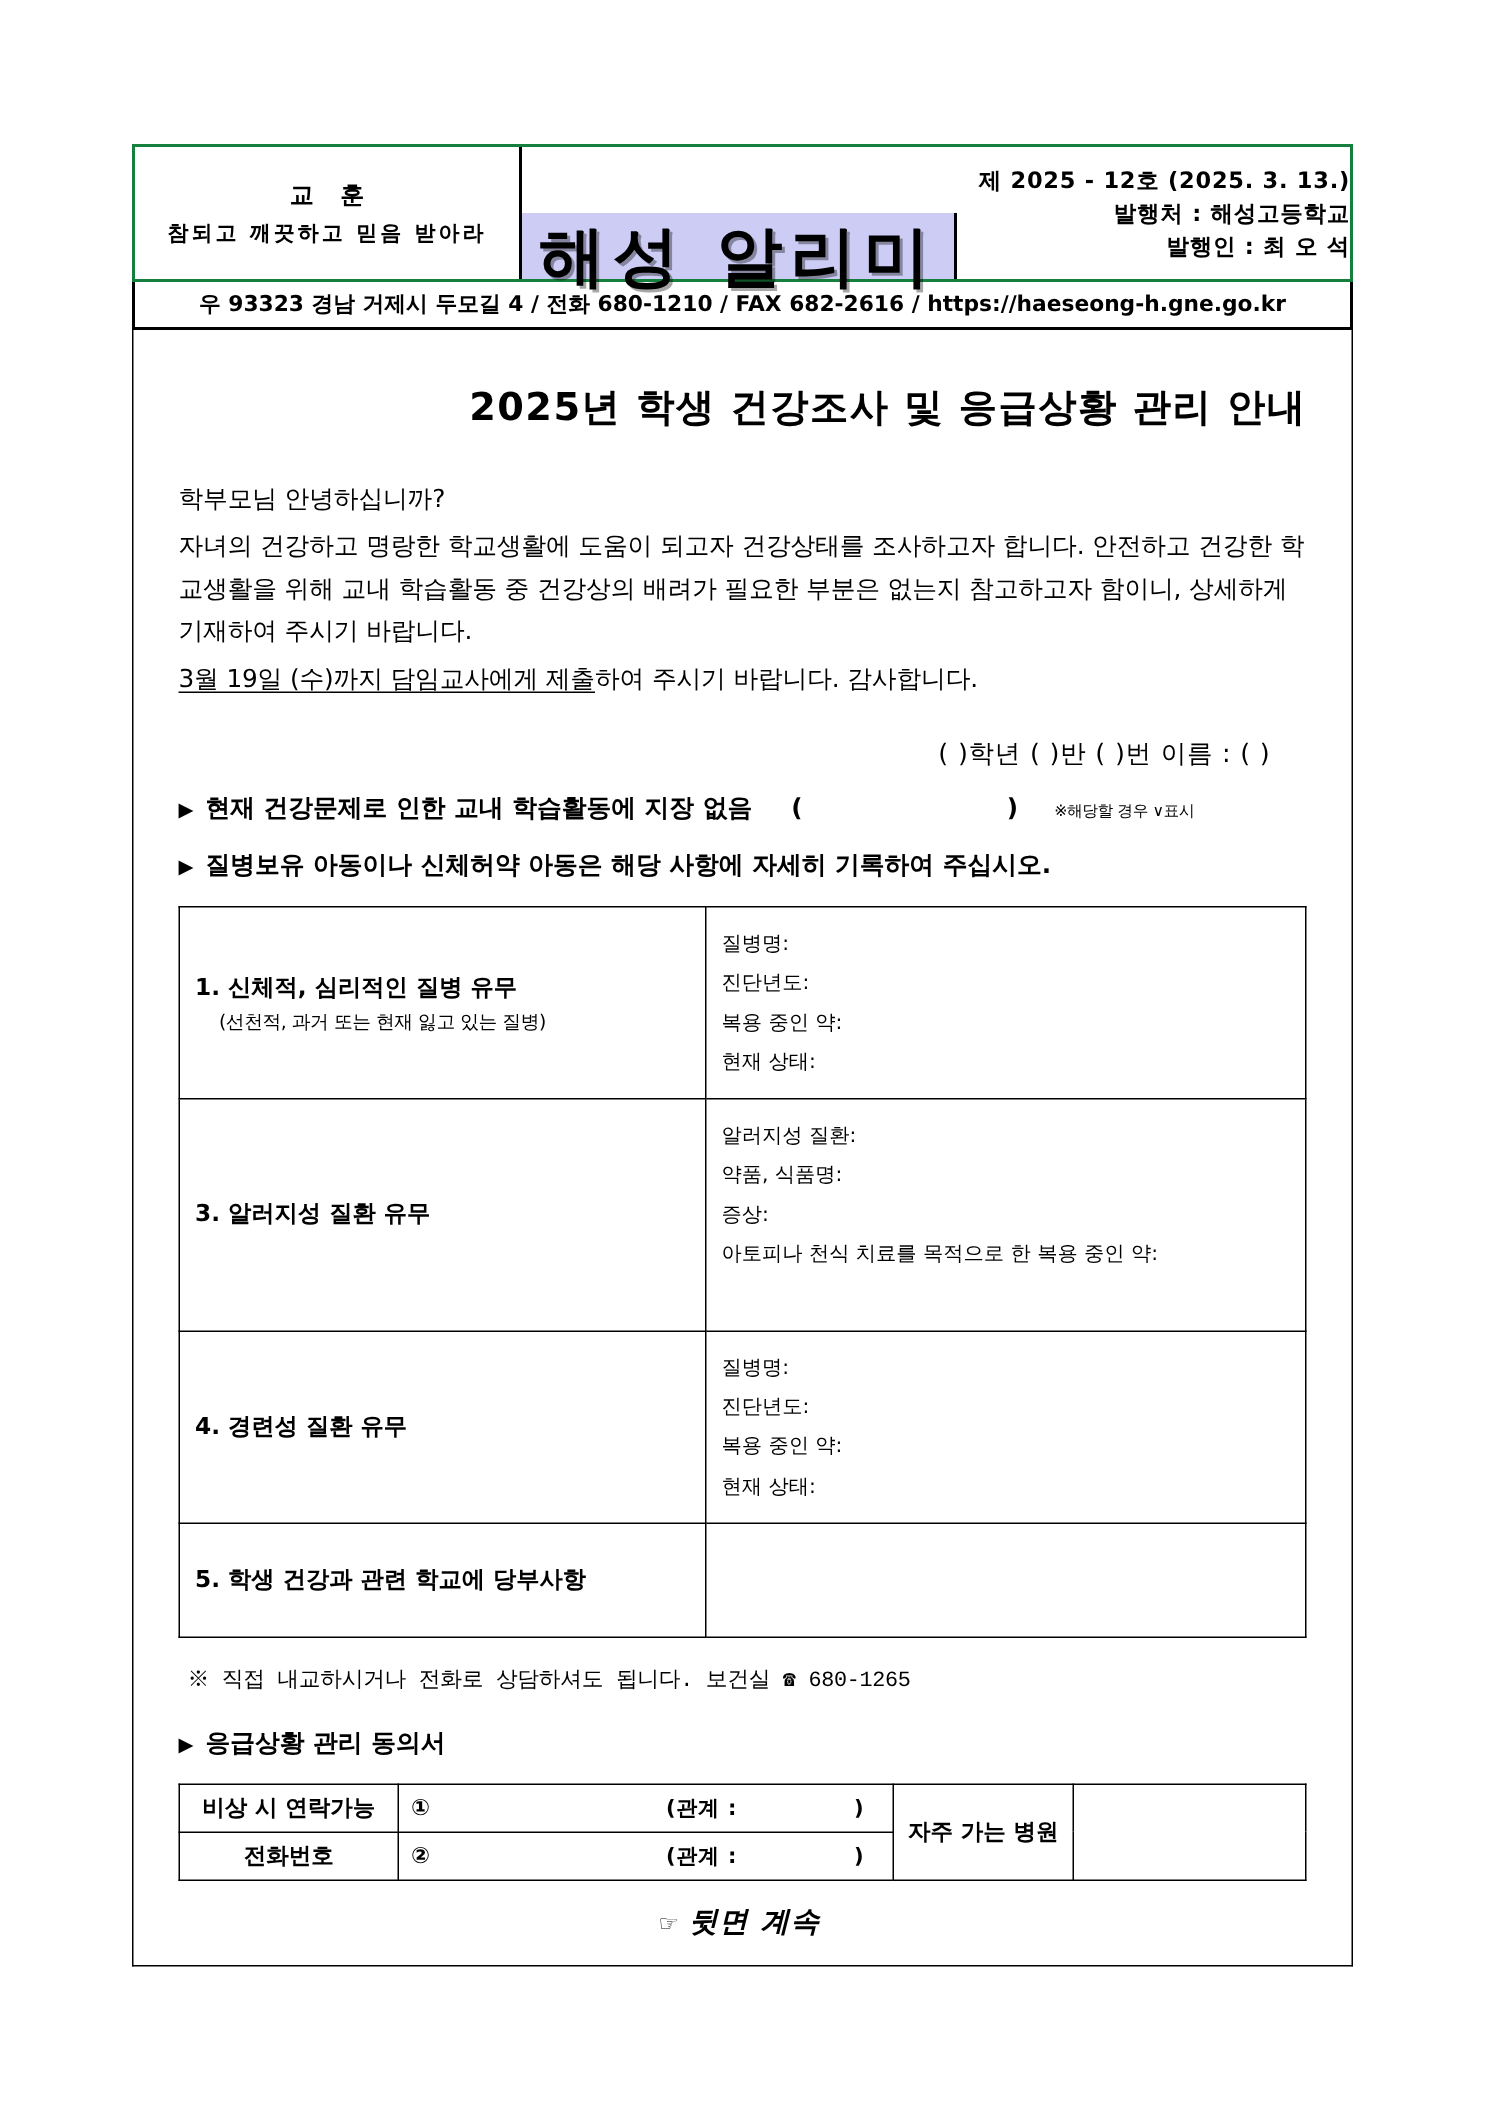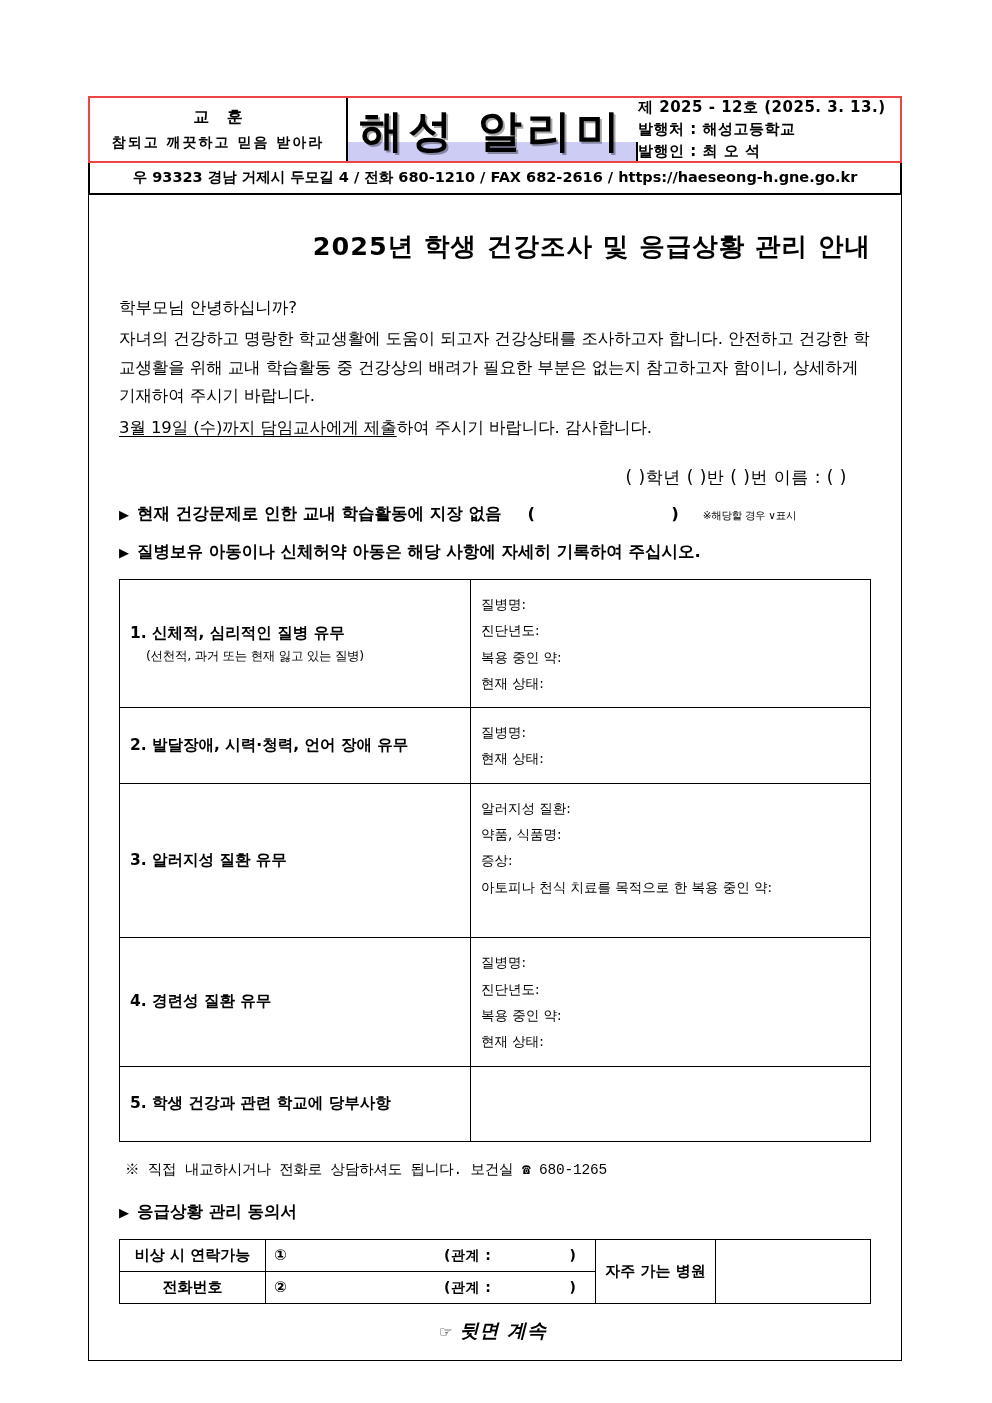--- a/index.html
+++ b/index.html
@@ -20,23 +20,23 @@
     position: absolute;
     left: 88px;
     top: 96px;
     width: 814px;
     box-sizing: border-box;
   }
 
   
   .masthead {
     display: flex;
-    border: 2px solid #ef4444;
-    box-sizing: border-box;
-    height: 67px;
+    border: 2px solid #15803d;
+    box-sizing: border-box;
+    height: 92px;
   }
   .motto-cell {
     width: 258px;
     box-sizing: border-box;
     border-right: 2px solid #000;
     display: flex;
     flex-direction: column;
     align-items: center;
     justify-content: center;
     gap: 6px;
@@ -52,37 +52,37 @@
     font-size: 14px;
     font-weight: bold;
     letter-spacing: 2px;
   }
   .banner-cell {
     width: 290px;
     box-sizing: border-box;
     border-right: 2px solid #000;
     background: #ccccf5;
     display: flex;
-    align-items: flex-end;
+    align-items: flex-start;
     justify-content: center;
     margin-top: 44px;
   }
   .banner-text {
     font-size: 44px;
     font-weight: bold;
     letter-spacing: 5px;
     font-family: "DejaVu Sans", "Liberation Sans", sans-serif;
     text-shadow: 2px 2px 0 rgba(0,0,0,0.35);
     white-space: nowrap;
   }
   .issue-cell {
     flex: 1;
     display: flex;
     flex-direction: column;
-    align-items: flex-start;
+    align-items: flex-end;
     justify-content: center;
     gap: 3px;
   }
   .issue-line {
     font-size: 15px;
     font-weight: bold;
     white-space: nowrap;
     letter-spacing: 0.5px;
   }
 
@@ -313,29 +313,20 @@
       <tbody>
           <tr>
         <td class="label-col">
           <span>1. 신체적, 심리적인 질병 유무</span>
           <span class="sub">(선천적, 과거 또는 현재 잃고 있는 질병)</span>
         </td>
         <td class="fields-col">
           <div>질병명:</div>
           <div>진단년도:</div>
           <div>복용 중인 약:</div>
-          <div>현재 상태:</div>
-        </td>
-      </tr>
-      <tr>
-        <td class="label-col">
-          <span>2. 발달장애, 시력·청력, 언어 장애 유무</span>
-        </td>
-        <td class="fields-col">
-          <div>질병명:</div>
           <div>현재 상태:</div>
         </td>
       </tr>
       <tr>
         <td class="label-col">
           <span>3. 알러지성 질환 유무</span>
         </td>
         <td class="fields-col">
           <div>알러지성 질환:</div>
           <div>약품, 식품명:</div>

